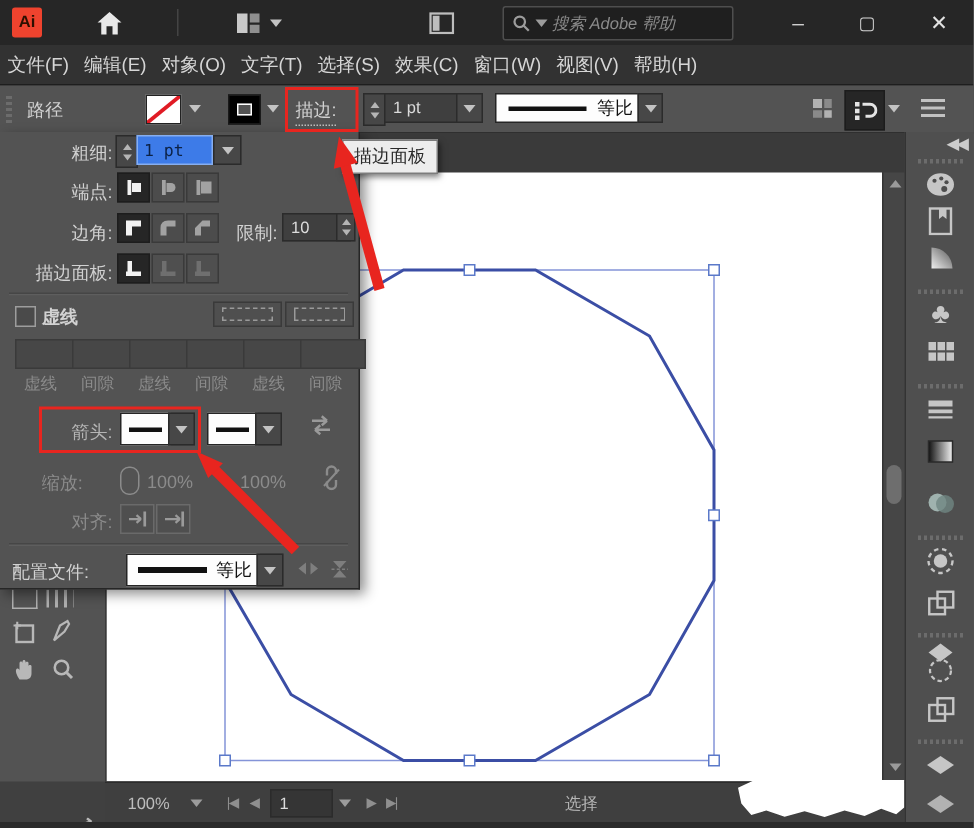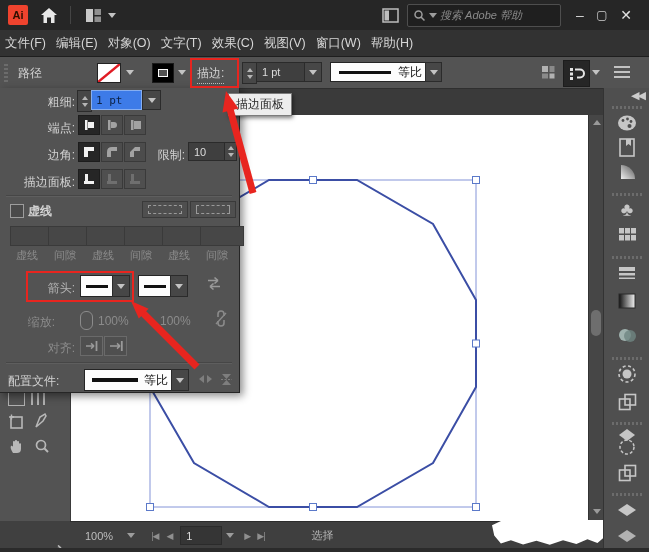--- a/index.html
+++ b/index.html
@@ -2,21 +2,21 @@
 <html><head>
 <meta charset="utf-8">
 <style>
   html,body{margin:0;padding:0;background:#222;}
   #app{position:relative;width:649px;height:552px;overflow:hidden;
        font-family:"Liberation Sans","DejaVu Sans",sans-serif;background:#404040;
        -webkit-font-smoothing:antialiased;}
   .abs{position:absolute;}
   .row{display:flex;align-items:center;}
   
-  #titlebar{left:0;top:0;width:649px;height:30px;background:#262626;}
+  #titlebar{left:0;top:0;width:649px;height:30px;background:#262626;gap:24px;}
   #menubar{left:0;top:30px;width:649px;height:26px;background:#323232;border-bottom:1px solid #1e1e1e;}
   .menu-item{color:#d6d6d6;font-size:12.5px;padding:5px 5px;cursor:default;}
   #controlbar{left:0;top:57px;width:649px;height:31px;background:#535353;border-bottom:1px solid #2f2f2f;}
   
   .tri-dn{width:0;height:0;border-left:4px solid transparent;border-right:4px solid transparent;border-top:5px solid #c3c3c3;}
   .tri-up-s{width:0;height:0;border-left:3px solid transparent;border-right:3px solid transparent;border-bottom:4px solid #b5b5b5;}
   .tri-dn-s{width:0;height:0;border-left:3px solid transparent;border-right:3px solid transparent;border-top:4px solid #b5b5b5;}
   .stepper{width:13px;height:20px;background:#474747;border:1px solid #2b2b2b;display:flex;flex-direction:column;align-items:center;justify-content:center;gap:3px;}
   .field{background:#3f3f3f;border:1px solid #2b2b2b;color:#dcdcdc;font-size:11px;display:flex;align-items:center;padding:0 5px;}
   .field.dis{background:#474747;border-color:#3a3a3a;}
@@ -153,23 +153,24 @@
     <div style="color:#cfcfcf;font-size:14px;width:22px;text-align:center;">–</div>
     <div style="color:#cfcfcf;font-size:12px;width:22px;text-align:center;">▢</div>
     <div style="color:#e2e2e2;font-size:14px;width:26px;text-align:center;margin-right:10px;">✕</div>
   </div>
 
   <div id="menubar" class="abs row">
     <div class="menu-item">文件(F)</div>
     <div class="menu-item">编辑(E)</div>
     <div class="menu-item">对象(O)</div>
     <div class="menu-item">文字(T)</div>
+    <div class="menu-item">选择(S)</div>
     <div class="menu-item">效果(C)</div>
+    <div class="menu-item">窗口(W)</div>
     <div class="menu-item">视图(V)</div>
-    <div class="menu-item">窗口(W)</div>
     <div class="menu-item">帮助(H)</div>
   </div>
 
   <div id="controlbar" class="abs">
     <div class="abs" style="left:4px;top:5px;width:4px;height:20px;background:repeating-linear-gradient(0deg,#6c6c6c 0 2px,transparent 2px 4px);"></div>
     <span class="abs lbl" style="left:18px;top:8px;">路径</span>
     <div class="abs" style="left:97px;top:6px;width:22px;height:18px;background:#fff;border:1px solid #222;overflow:hidden;">
       <svg width="22" height="18">
           <line x1="0" y1="18" x2="22" y2="0" stroke="#e01b24" stroke-width="2.5"></line>
         </svg>
@@ -332,21 +333,21 @@
     <span style="margin-left:15px;">100%</span>
     <span class="tri-dn" style="margin-left:14px;border-top-color:#9c9c9c;"></span>
     <span class="nav-g" style="margin-left:16px;">|◀</span>
     <span class="nav-g" style="margin-left:8px;">◀</span>
     <div class="field" style="margin-left:8px;width:30px;height:17px;background:#353535;">
       <span>1</span>
     </div>
     <span class="tri-dn" style="margin-left:4px;border-top-color:#9c9c9c;"></span>
     <span class="nav-g" style="margin-left:10px;">▶</span>
     <span class="nav-g" style="margin-left:7px;">▶|</span>
-    <span style="margin-left:47px;color:#b5b5b5;">选择</span>
+    <span style="margin-left:112px;color:#b5b5b5;">选择</span>
   </div>
   <div id="bottomstrip" class="abs"></div>
 
   <div class="abs" style="left:492px;top:520px;width:111px;height:26px;background:#fff;
               clip-path:polygon(10% 0,100% 0,100% 70%,95% 88%,86% 74%,76% 92%,64% 78%,52% 95%,40% 80%,28% 94%,17% 78%,8% 90%,2% 60%,0 20%);"></div>
 
   <div id="stroke-panel" class="abs">
 
     <span class="abs lbl" style="left:8px;top:6px;width:67px;text-align:right;">粗细:</span>
     <div class="abs stepper" style="left:77px;top:2px;">

